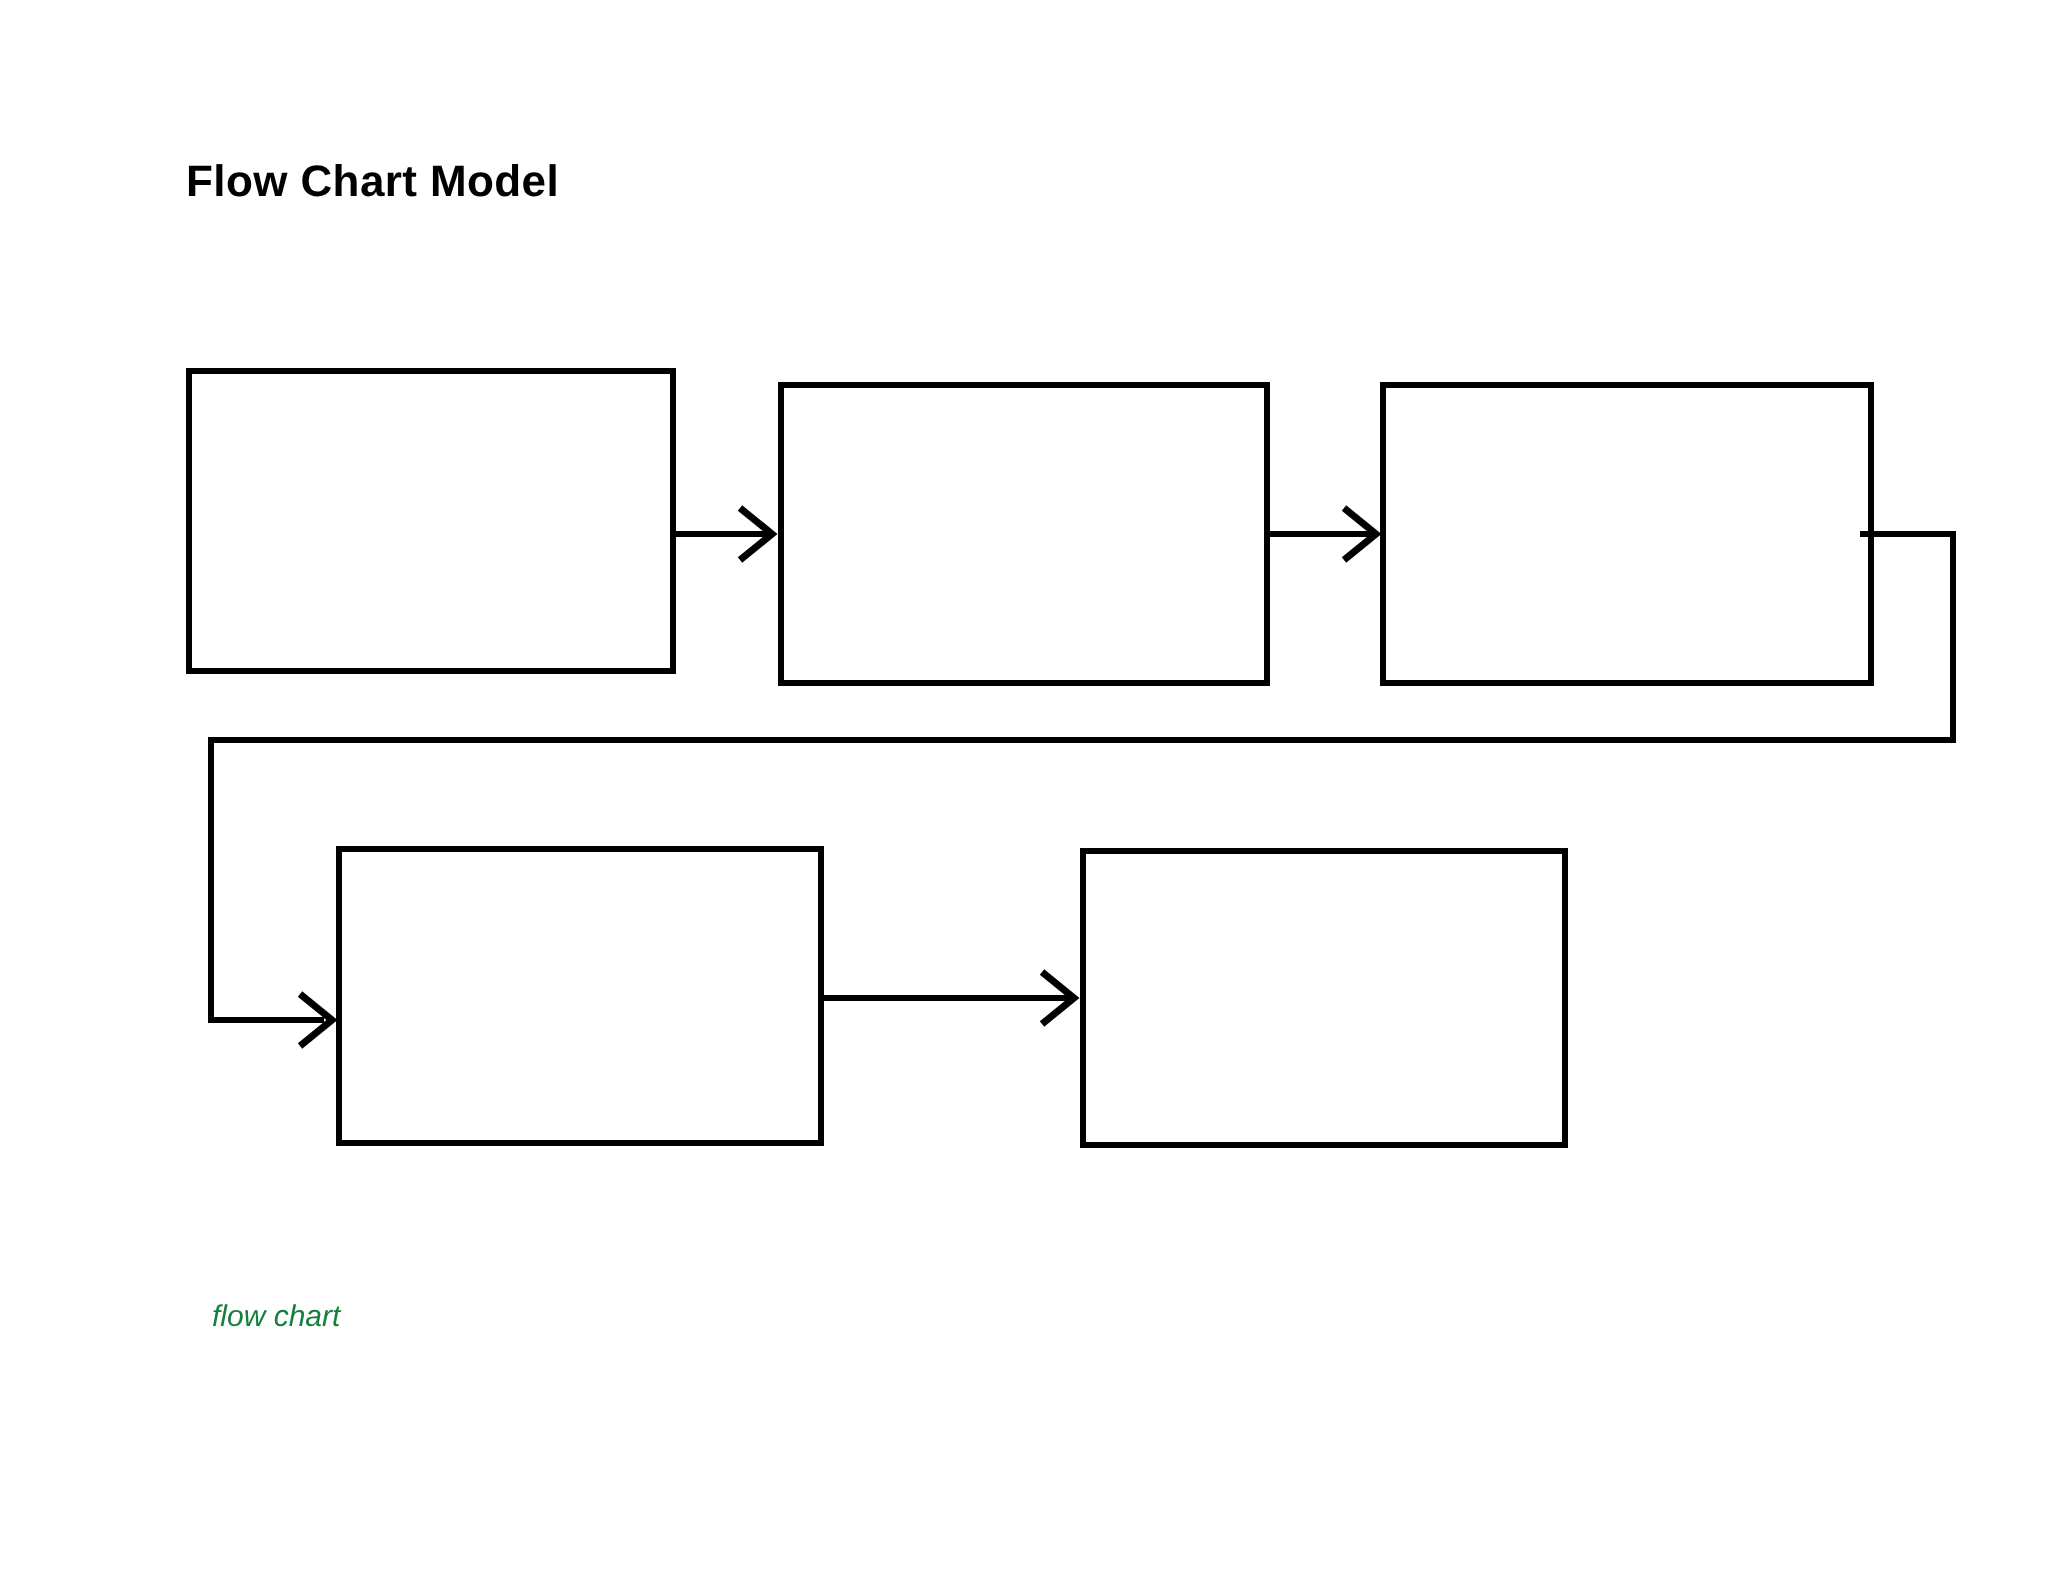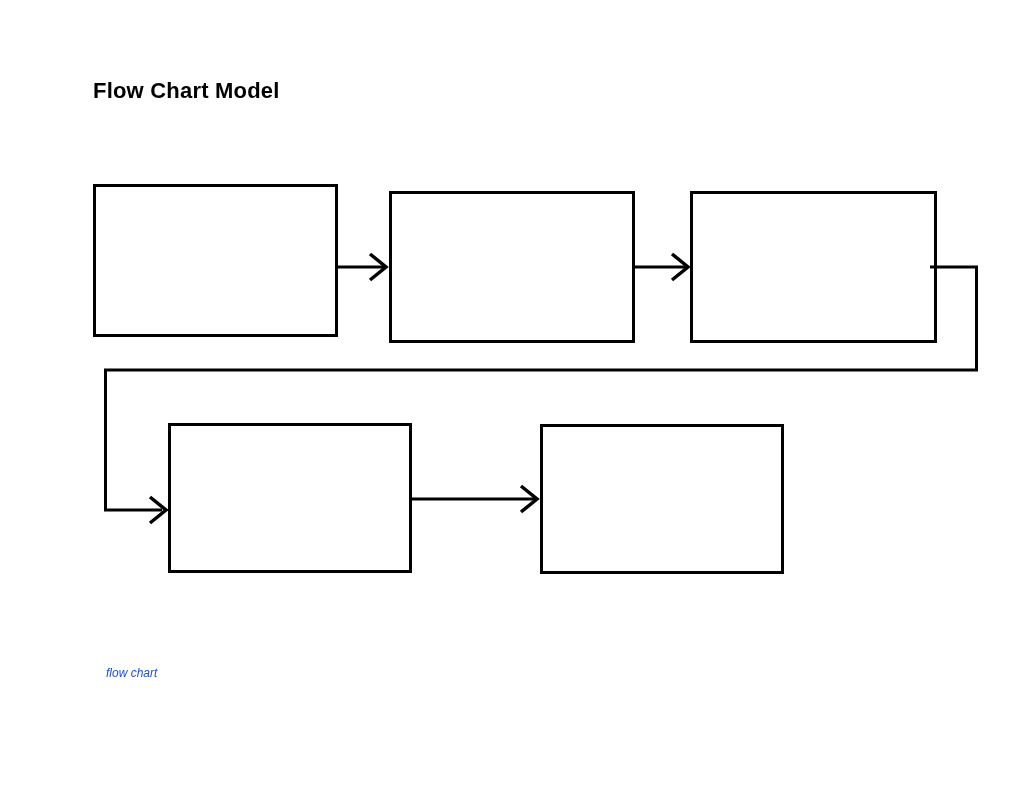--- a/index.html
+++ b/index.html
@@ -22,25 +22,25 @@
     top: 78px;
     margin: 0;
     font-size: 22px;
     font-weight: 700;
     letter-spacing: 0.2px;
     color: #000000;
   }
   .caption {
     position: absolute;
     left: 106px;
-    top: 666px;
+    top: 650px;
     margin: 0;
-    font-size: 12px;
+    font-size: 15px;
     font-style: italic;
-    color: #1d4ed8;
+    color: #15803d;
   }
   .canvas {
     position: absolute;
     left: 0;
     top: 0;
   }
 </style>
 </head>
 <body>
 

